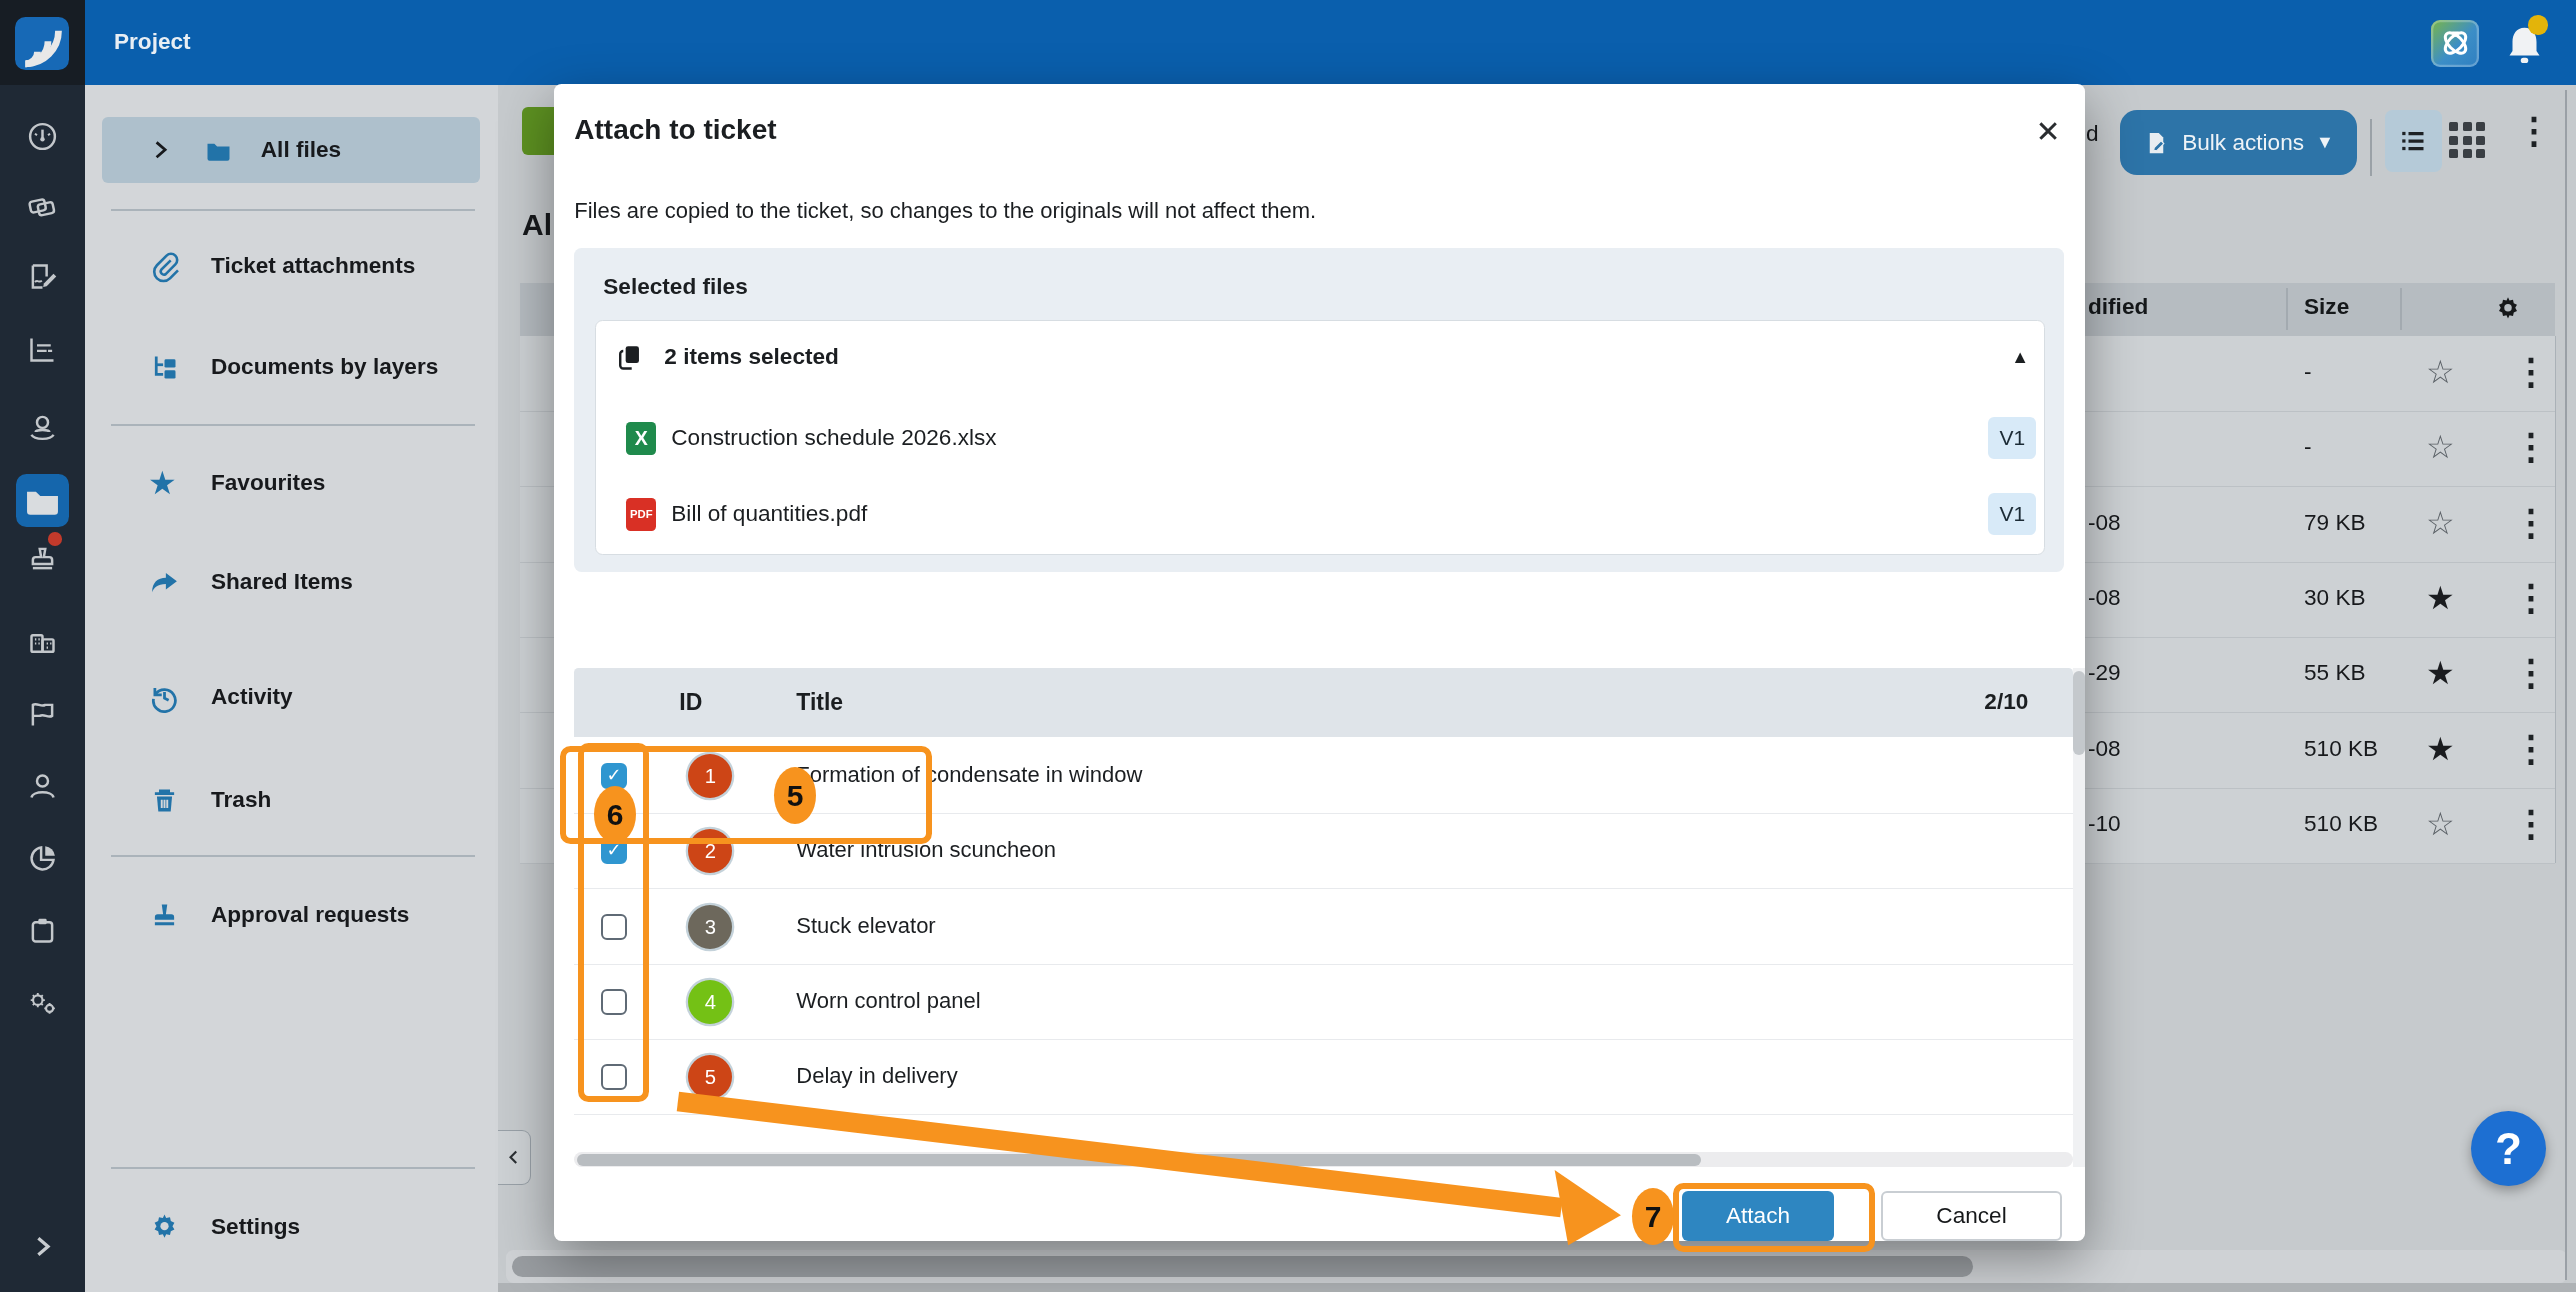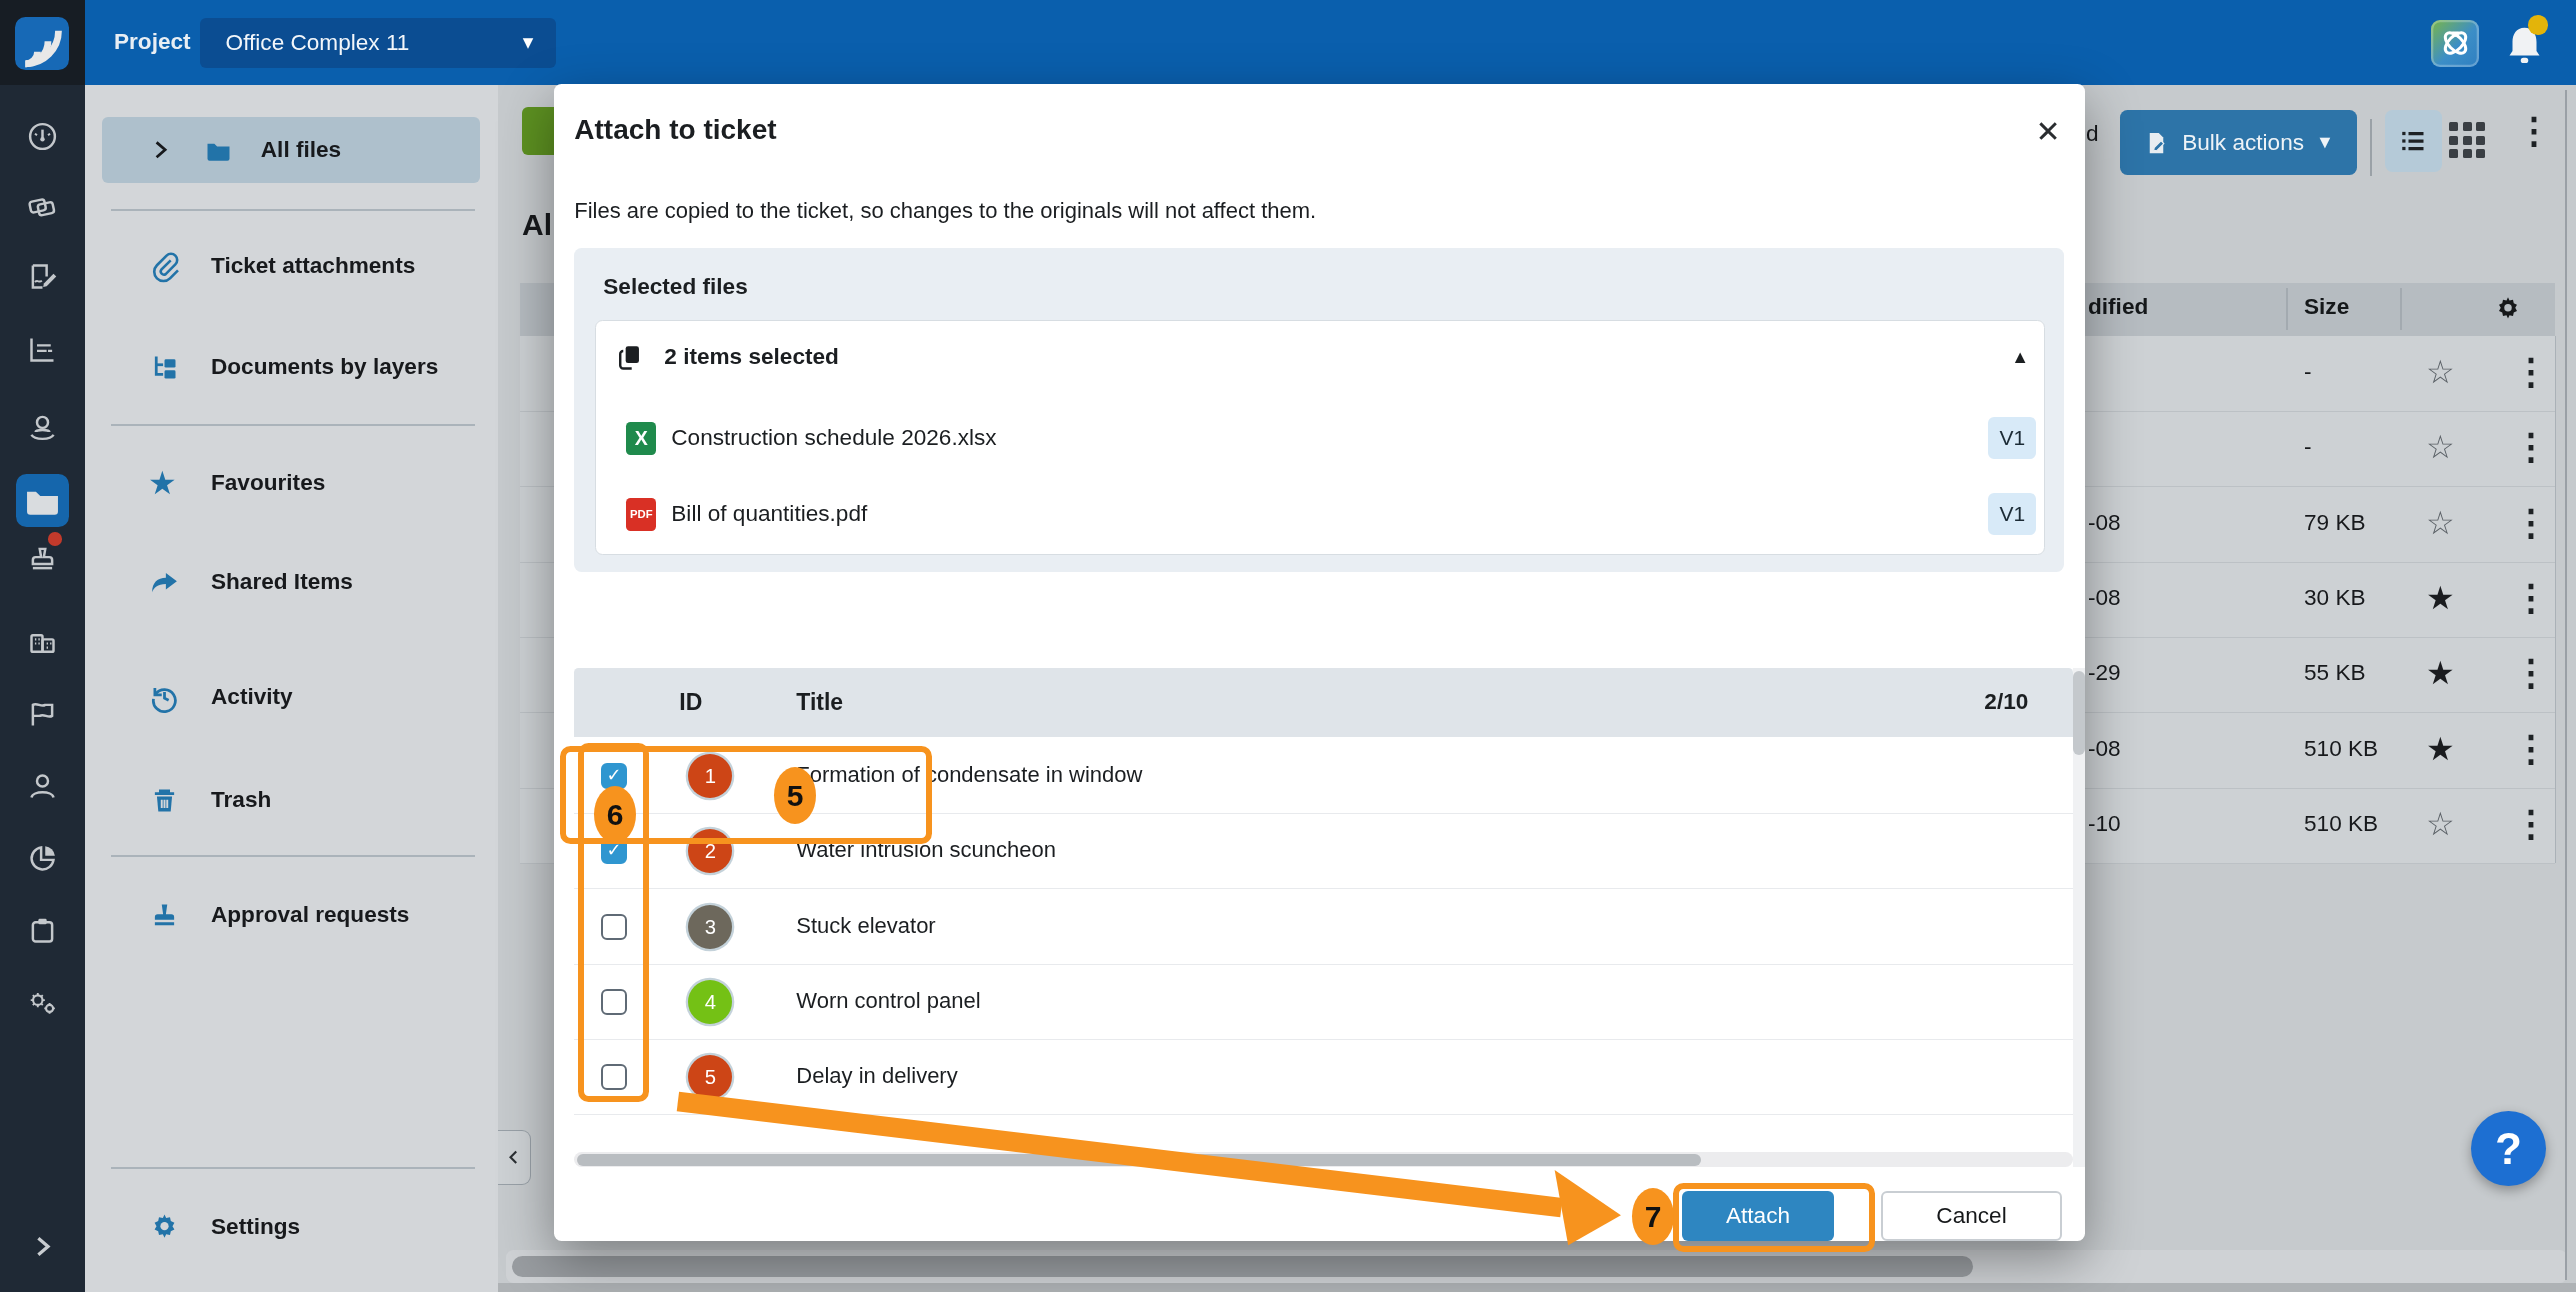--- a/index.html
+++ b/index.html
@@ -141,24 +141,20 @@
     <div class="abs topbar-logo-zone">
       <div class="abs logo-tile">
         <svg width="54" height="53" viewBox="0 0 72 70">
           <path d="M14 62 A16 16 0 0 0 30 46" stroke="#e8e8e8" stroke-width="9" fill="none"></path>
           <path d="M14 62 A30 30 0 0 0 44 32" stroke="#e8e8e8" stroke-width="9" fill="none"></path>
           <path d="M14 62 A44 44 0 0 0 58 18" stroke="#e8e8e8" stroke-width="9" fill="none"></path>
         </svg>
       </div>
     </div>
     <span class="abs proj-label">Project</span>
-    <div class="abs proj-dd flex">
-      <span class="val">Office Complex 11</span>
-      <span class="caret">▾</span>
-    </div>
     <div class="abs app-tile flex" style="justify-content:center;">
       <svg width="33" height="30" viewBox="0 0 44 40">
         <ellipse cx="22" cy="20" rx="17" ry="9" transform="rotate(45 22 20)" stroke="#fff" stroke-width="4" fill="none"></ellipse>
         <ellipse cx="22" cy="20" rx="17" ry="9" transform="rotate(-45 22 20)" stroke="#fff" stroke-width="4" fill="none"></ellipse>
         <path d="M18 6 L26 6 M18 6 L22 10 L26 6" stroke="#fff" stroke-width="3" fill="none"></path>
       </svg>
     </div>
     <div class="abs bell">
       <svg width="39" height="47" viewBox="0 0 52 62">
         <path d="M26 10 C15 10 10 19 10 29 L10 41 L6 47 L46 47 L42 41 L42 29 C42 19 37 10 26 10 Z" fill="#f0f2f4"></path>
@@ -316,21 +312,21 @@
   <div class="abs collapse-tab flex" style="justify-content:center;">
     <svg width="19.6" height="22.6" viewBox="0 0 24 24">
       <path d="M15 5 L8 12 L15 19" stroke="#2b2f33" stroke-width="2.6" fill="none"></path>
     </svg>
   </div>
 
   <div class="abs green-btn"></div>
   <div class="abs bg-heading content-text">All files</div>
   <span class="abs partial-d">d</span>
 
-  <div class="abs bulk-btn flex" style="justify-content:center;gap:12px;">
+  <div class="abs bulk-btn flex" style="justify-content:center;gap:12px;border-radius:17px;">
     <svg width="27" height="30" viewBox="0 0 24 24">
       <path d="M6 3 H14 L18 7 V21 H6 Z" fill="#e8edf1"></path>
       <path d="M10 16 L16 10 L18.5 12.5 L12.5 18.5 L9.5 19 Z" fill="#2d74a8" stroke="#e8edf1" stroke-width="1"></path>
     </svg>
     <span>Bulk actions</span>
     <span style="font-size:18px;">▼</span>
   </div>
   <div class="abs tb-divider"></div>
   <div class="abs view-list flex" style="justify-content:center;">
     <svg width="35" height="30" viewBox="0 0 24 24">

